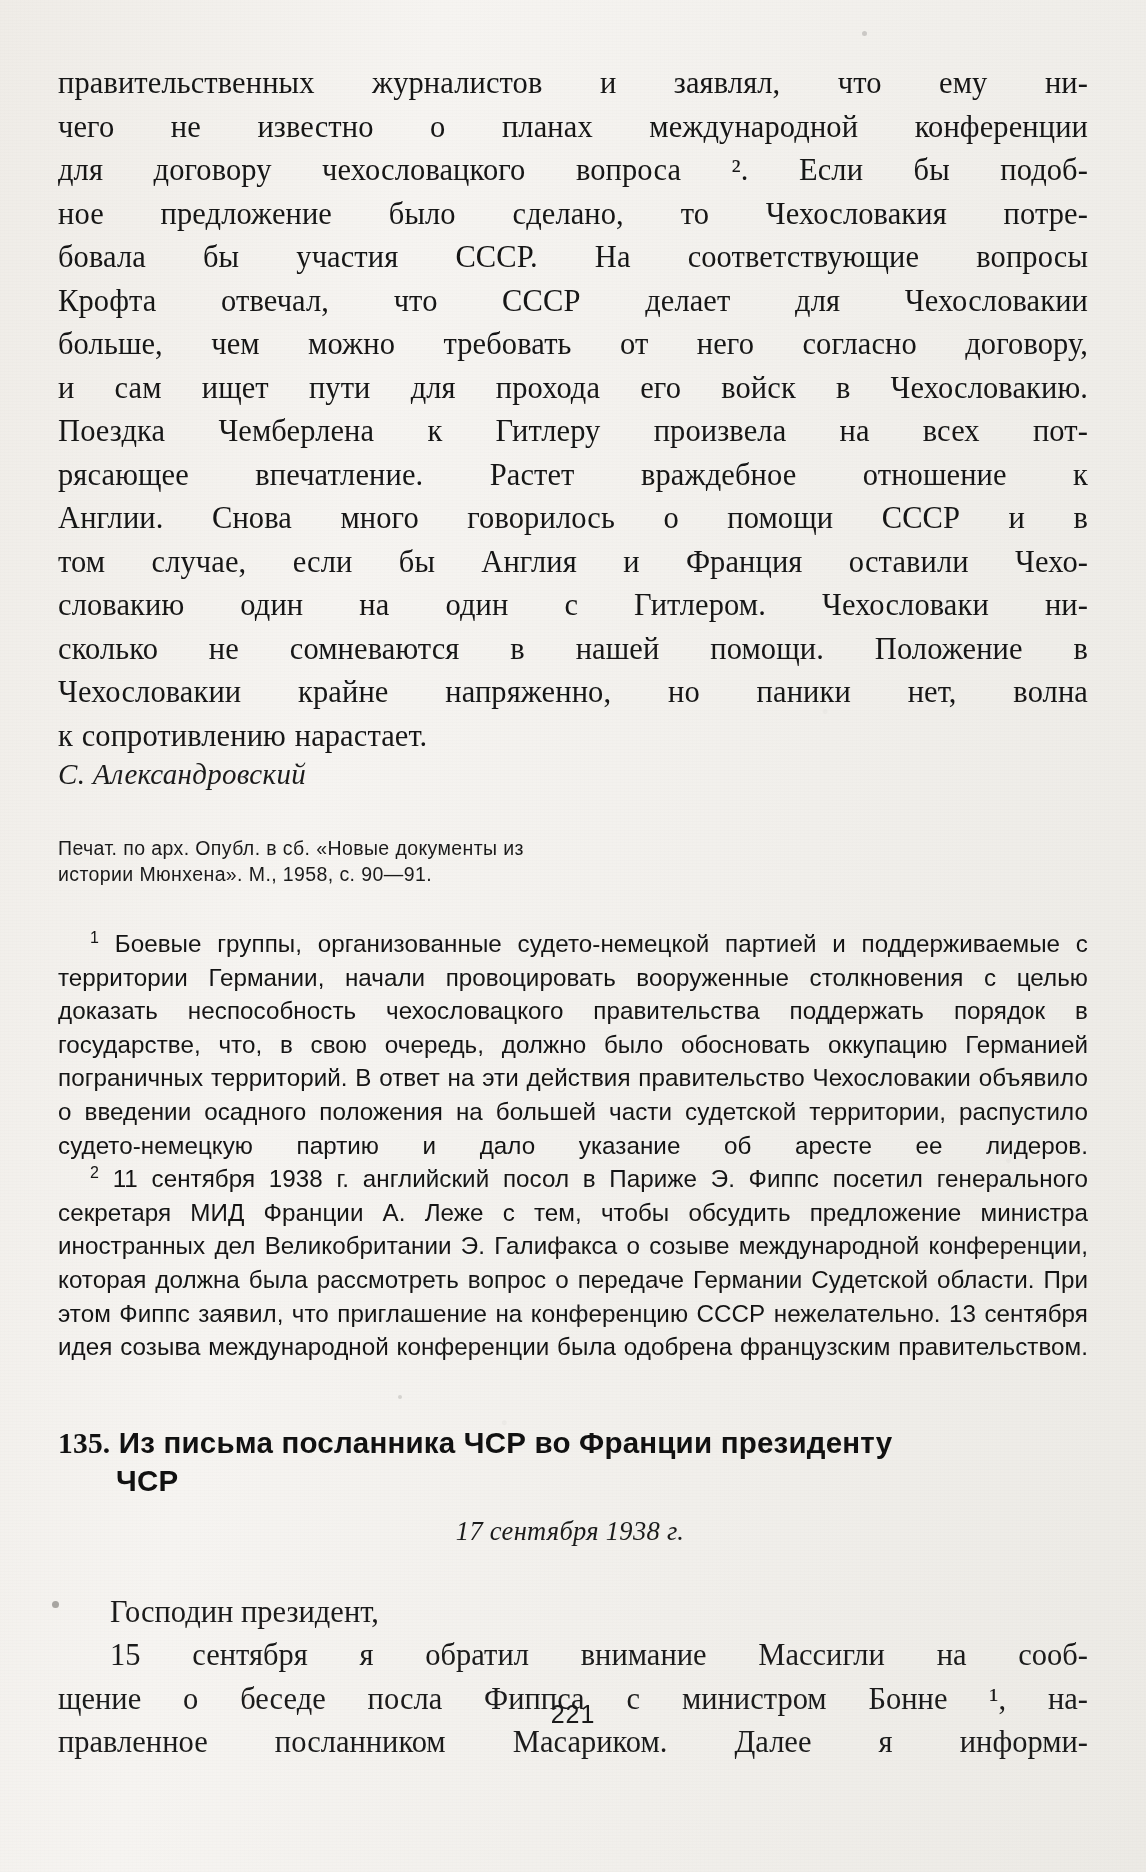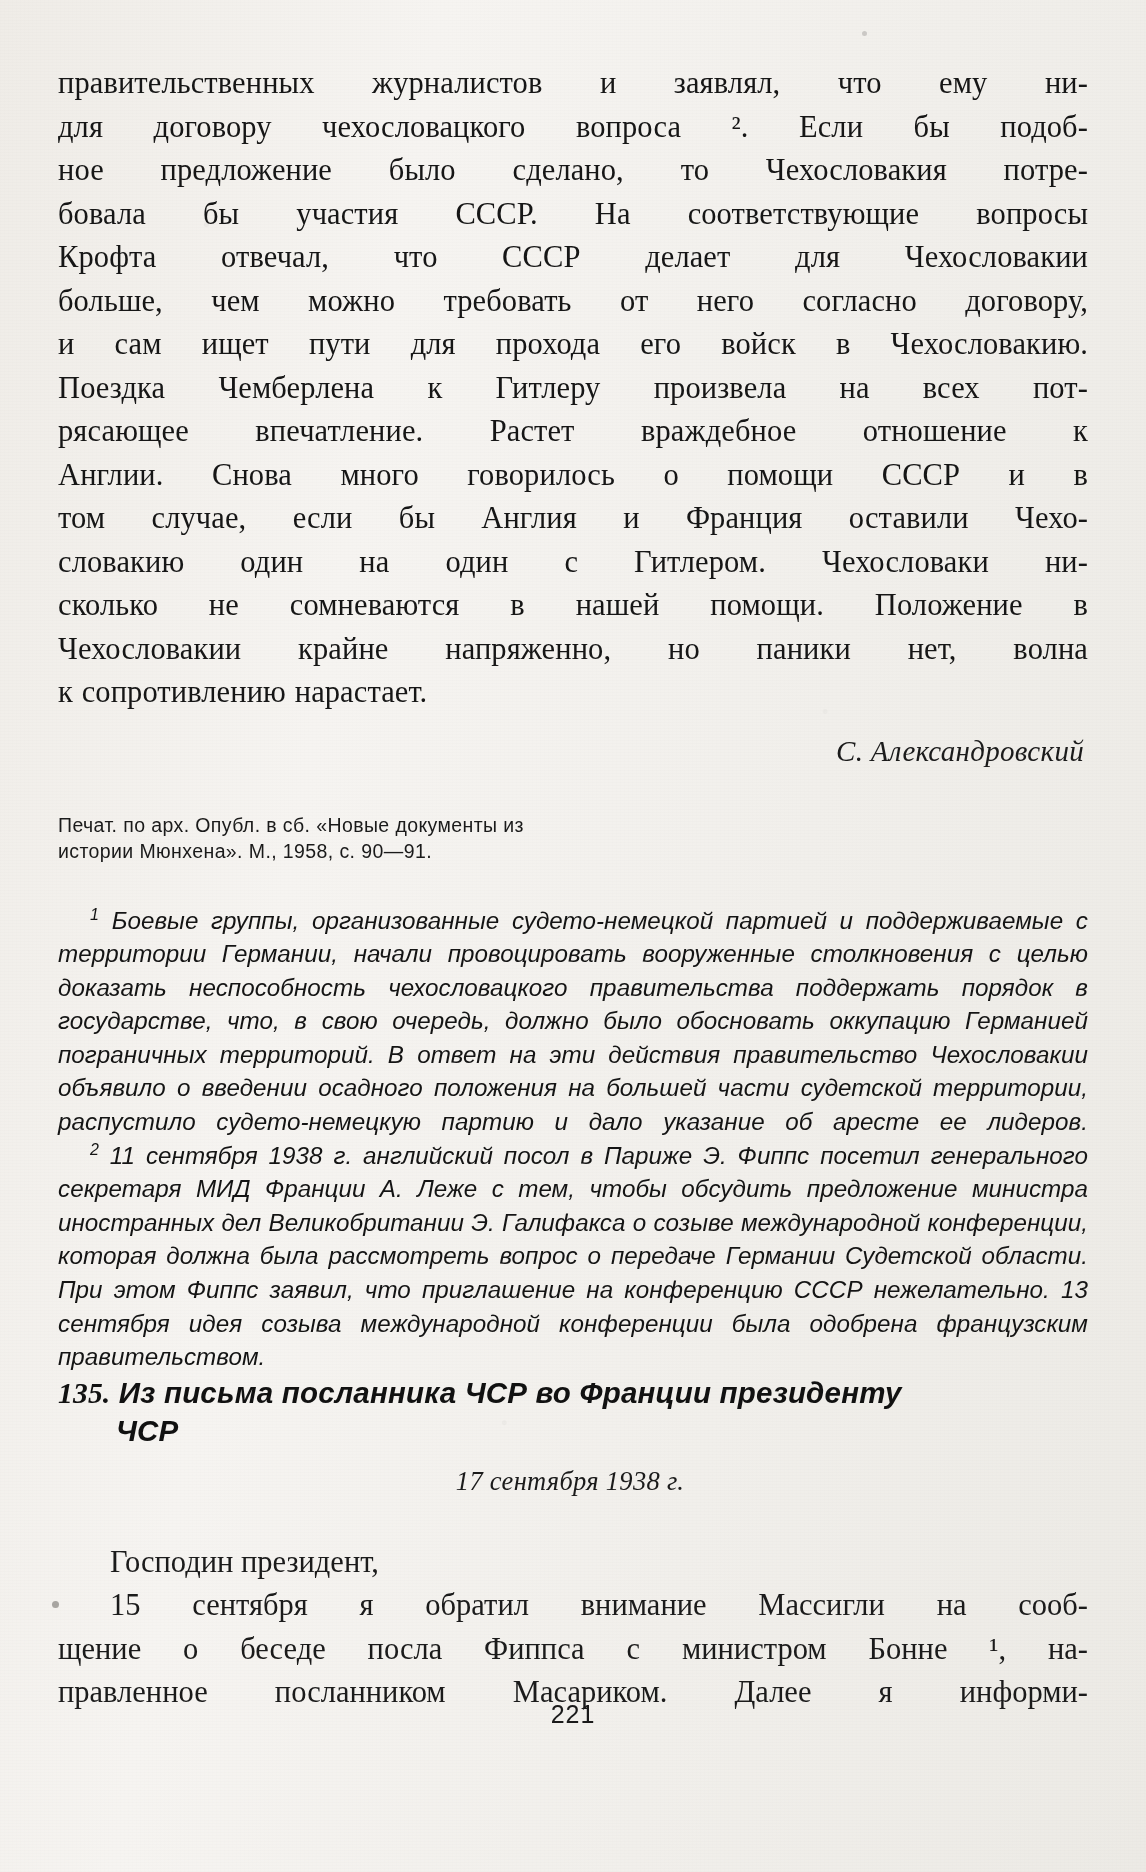--- a/index.html
+++ b/index.html
@@ -50,22 +50,21 @@
     text-align-last: justify;
     letter-spacing: 0.1px;
     word-spacing: 1px;
     color: #161616;
   }
   .body-text .last-line {
     text-align-last: left;
   }
 
   .signature {
-    margin-top: 20px;
-    text-align: right;
+    text-align: left;
     font-style: italic;
     font-size: 29px;
     letter-spacing: 0.3px;
     padding-right: 4px;
   }
 
   
   .source-note {
     margin-top: 44px;
     font-family: "Liberation Sans", sans-serif;
@@ -83,37 +82,36 @@
     font-size: 24.2px;
     line-height: 33.6px;
     text-align: justify;
     text-align-last: justify;
     color: #141414;
     letter-spacing: 0.05px;
   }
   .footnotes p {
     margin: 0;
     text-indent: 32px;
-    font-style: italic;
   }
   .fn-marker {
     font-size: 16px;
     vertical-align: super;
     line-height: 0;
   }
 
   
   .doc-heading {
+    margin-top: 60px;
     font-family: "Liberation Sans", sans-serif;
     font-weight: bold;
     font-size: 29.5px;
     line-height: 38px;
     letter-spacing: 0.2px;
     color: #111;
-    font-style: italic;
   }
   .doc-heading .num {
     font-family: "Liberation Serif", serif;
     font-weight: bold;
   }
   .doc-heading .hang {
     display: block;
     padding-left: 58px;
   }
   .doc-date {
@@ -164,20 +162,21 @@
   <div class="grain"></div>
 
   <div class="speck" style="left:52px; top:1601px; width:7px; height:7px;"></div>
   <div class="speck" style="left:862px; top:31px; width:5px; height:5px; opacity:.5;"></div>
   <div class="speck" style="left:398px; top:1395px; width:4px; height:4px; opacity:.4;"></div>
 
   <div class="content">
 
     <div class="body-text">
       <div>правительственных журналистов и заявлял, что ему ни-</div>
+      <div>чего не известно о планах международной конференции</div>
       <div>для договору чехословацкого вопроса ². Если бы подоб-</div>
       <div>ное предложение было сделано, то Чехословакия потре-</div>
       <div>бовала бы участия СССР. На соответствующие вопросы</div>
       <div>Крофта отвечал, что СССР делает для Чехословакии</div>
       <div>больше, чем можно требовать от него согласно договору,</div>
       <div>и сам ищет пути для прохода его войск в Чехословакию.</div>
       <div>Поездка Чемберлена к Гитлеру произвела на всех пот-</div>
       <div>рясающее впечатление. Растет враждебное отношение к</div>
       <div>Англии. Снова много говорилось о помощи СССР и в</div>
       <div>том случае, если бы Англия и Франция оставили Чехо-</div>

